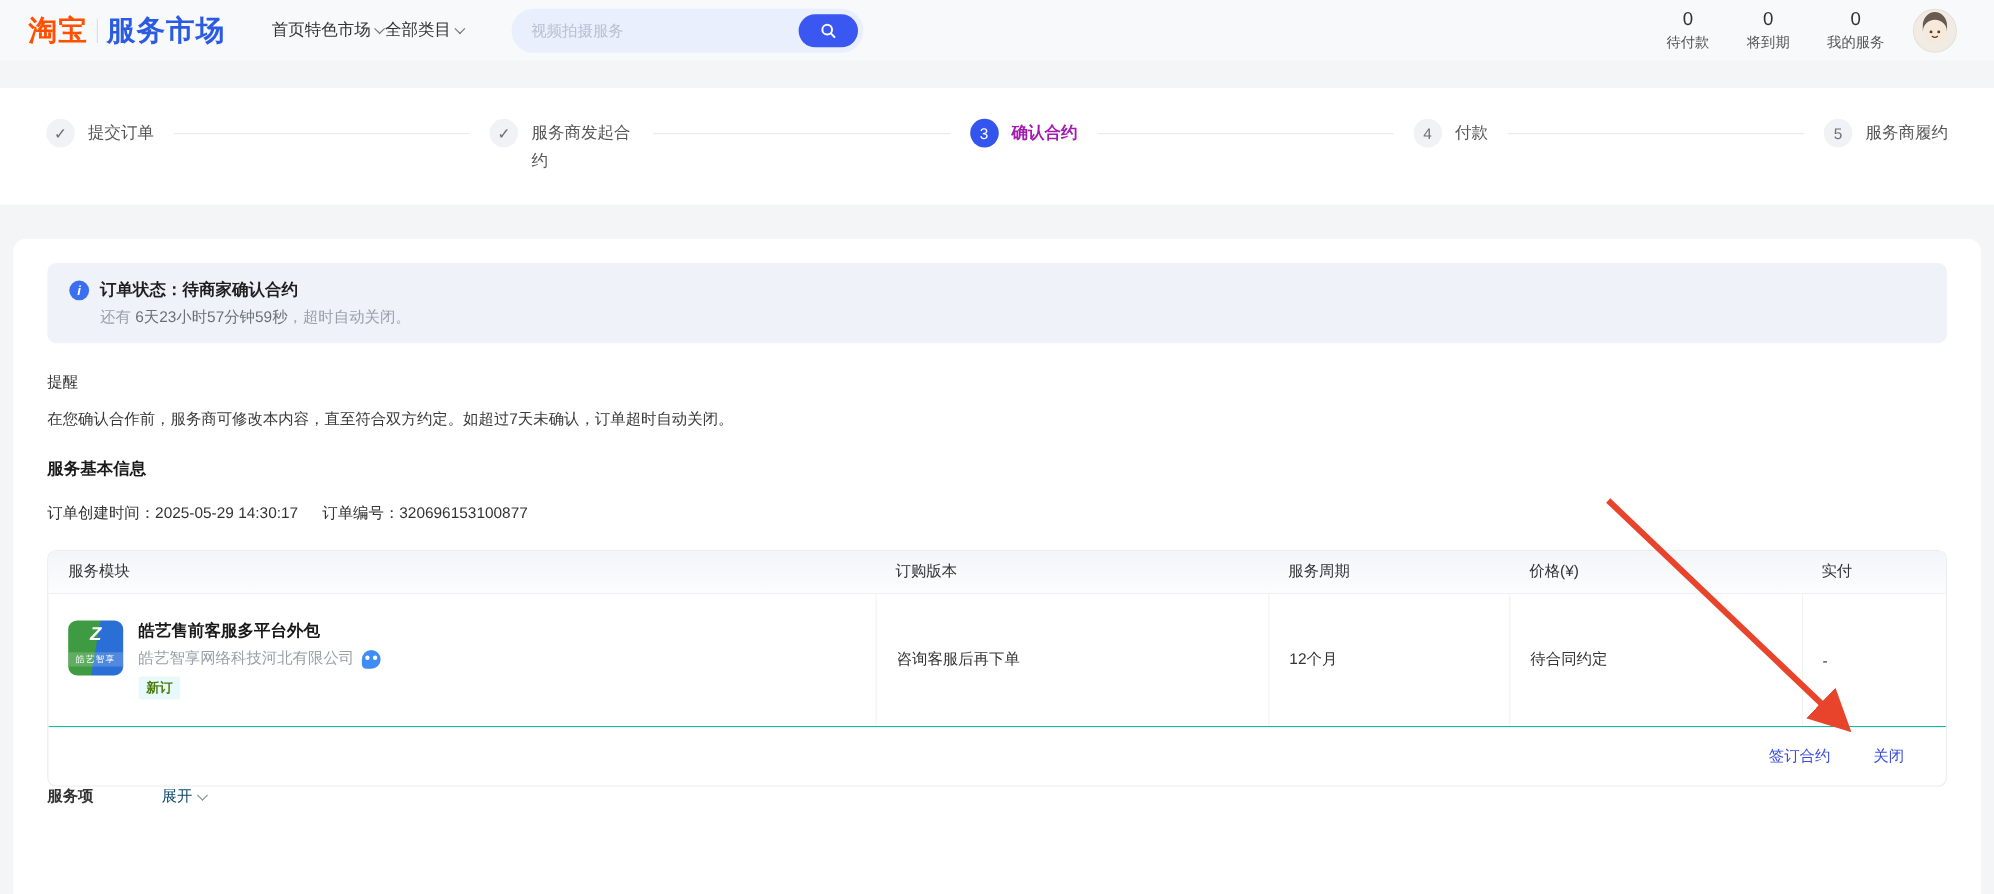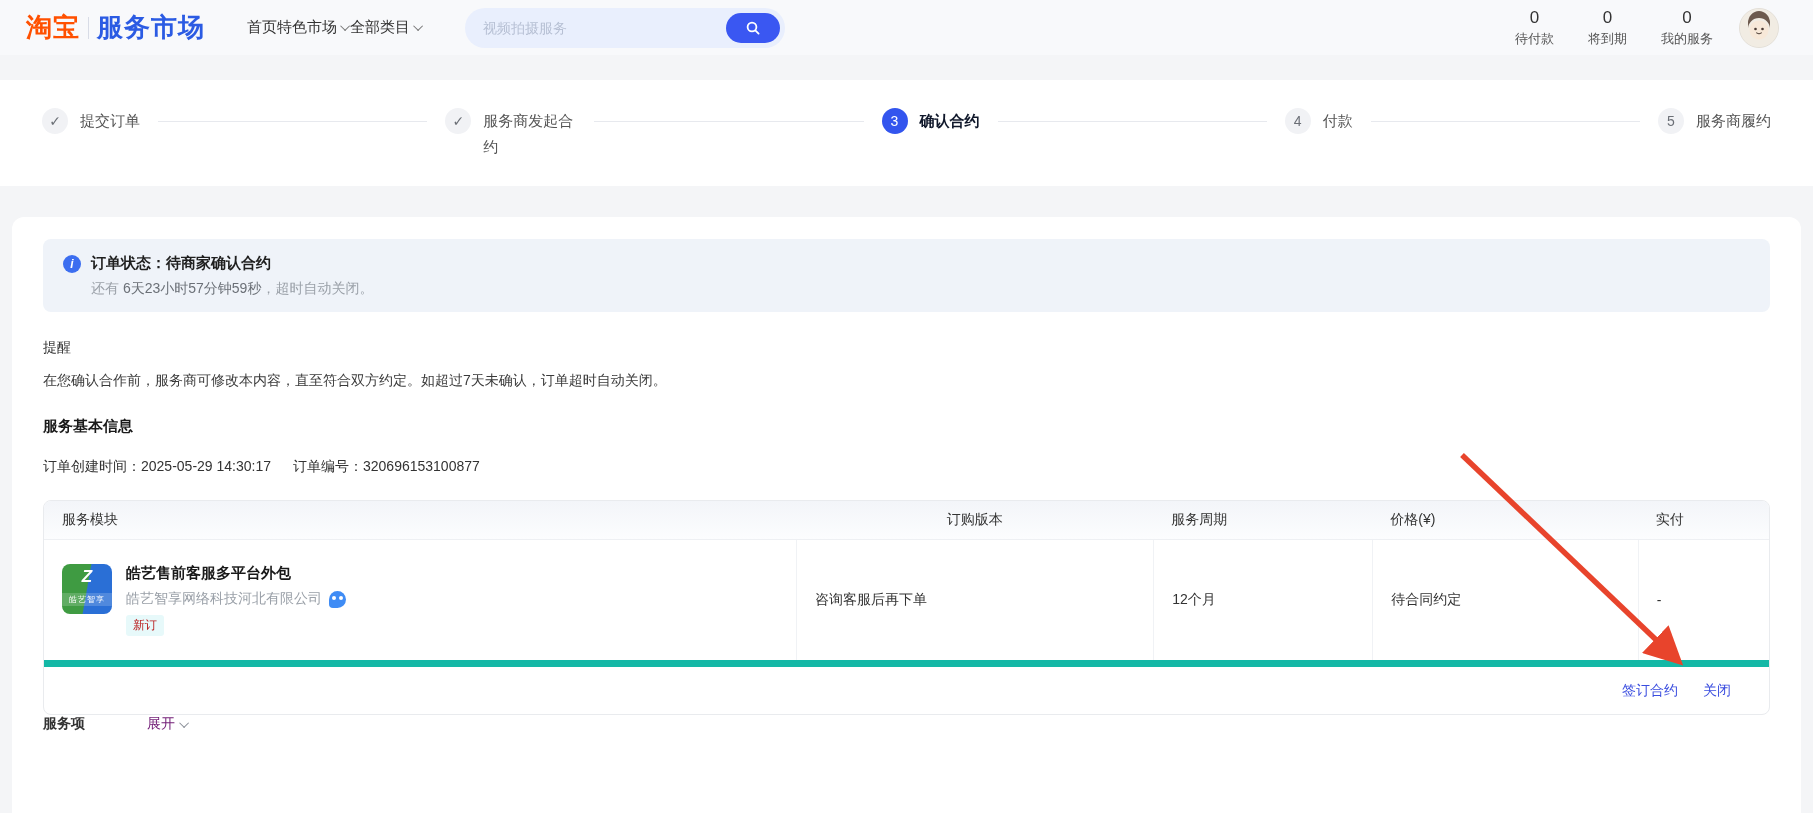--- a/index.html
+++ b/index.html
@@ -28,21 +28,21 @@
   .stat-lab{ font-size:13px; color:#555; margin-top:2px; white-space:nowrap; }
   .avatar{ width:40px; height:40px; border-radius:50%; background:#f1ece3; border:1px solid #e4e0d8; margin-left:26px; overflow:hidden; cursor:pointer; flex:none; }
 
   
   .stepper-band{ margin-top:25px; background:#ffffff; padding:28px 42px 26px; }
   .stepper{ display:flex; align-items:flex-start; }
   .step{ display:flex; align-items:flex-start; gap:12px; flex:none; }
   .step-circle{ width:26px; height:26px; border-radius:50%; background:#f1f2f5; color:#6b6f76; font-size:14px; display:flex; align-items:center; justify-content:center; flex:none; }
   .step.active .step-circle{ background:#3355ee; color:#fff; }
   .step-label{ font-size:15px; color:#555; line-height:26px; max-width:6.2em; }
-  .step.active .step-label{ color:#0f172a; font-weight:bold; }
+  .step.active .step-label{ color:#a21caf; font-weight:bold; }
   .step-line{ flex:1; height:1px; background:#e7e9ee; margin:13px 18px 0; }
 
   
   .main-card{ margin:31px 12px 0; background:#fff; border-radius:12px 12px 0 0; padding:22px 31px 60px; min-height:620px; }
 
   .notice{ background:#eff3f9; border-radius:8px; padding:15px 20px 14px; }
   .notice-head{ display:flex; align-items:center; gap:10px; }
   .info-ic{ width:18px; height:18px; border-radius:50%; background:#3c6ef0; color:#fff; font-size:12px; font-weight:bold; display:flex; align-items:center; justify-content:center; font-style:italic; flex:none; }
   .notice-title{ font-size:15px; font-weight:bold; color:#1f1f1f; }
   .notice-sub{ margin:7px 0 0 28px; font-size:14px; color:#9aa0a8; }
@@ -53,41 +53,41 @@
   .reminder-line{ margin-top:13px; font-size:14px; color:#3a3a3a; line-height:1.5; }
 
   .sec-title{ margin-top:26px; font-size:15px; color:#1a1a1a; font-weight:600; }
   .meta-row{ margin-top:22px; font-size:14px; color:#333; }
   .meta-row .gap{ display:inline-block; width:22px; }
 
   
   .svc-table{ margin-top:24px; border:1px solid #e9ebee; border-radius:8px; overflow:hidden; }
   .t-head{ display:flex; background:linear-gradient(#f3f5f9,#fcfdfe); height:38px; align-items:center; }
   .t-col{ padding:0 18px; font-size:14px; color:#333; }
-  .c1{ width:43.6%; } .c2{ width:20.7%;text-align:center; } .c3{ width:12.7%; } .c4{ width:15.4%; } .c5{ width:7.6%; }
+  .c1{ width:43.6%; } .c2{ width:20.7%; } .c3{ width:12.7%; } .c4{ width:15.4%; } .c5{ width:7.6%; }
   .t-body{ display:flex; border-top:1px solid #eef0f3; }
   .t-cell{ padding:24px 18px; font-size:14px; color:#333; display:flex; align-items:center; }
   .t-cell + .t-cell{ border-left:1px solid #f0f2f5; }
   .prod{ display:flex; gap:14px; align-items:flex-start; }
   .prod-logo{ width:50px; height:50px; border-radius:8px; background:linear-gradient(100deg,#3f9b42 49%,#2a6fd6 51%); position:relative; overflow:hidden; flex:none; cursor:pointer; }
   .prod-logo .glyph{ position:absolute; top:3px; left:0; right:0; text-align:center; color:#fff; font-size:17px; font-weight:bold; font-style:italic; }
   .prod-logo .band{ position:absolute; bottom:8px; left:0; right:0; background:rgba(255,255,255,.18); color:#fff; font-size:8px; text-align:center; padding:1px 0; letter-spacing:1px; }
   .prod-main{ display:flex; flex-direction:column; gap:7px; }
   .prod-title{ font-size:15px; font-weight:bold; color:#1a1a1a; cursor:pointer; }
   .prod-company{ font-size:14px; color:#9aa0a8; display:flex; align-items:center; gap:7px; }
   .chat-ic{ width:17px; height:17px; border-radius:50% 50% 50% 4px; background:#3f8cf5; position:relative; cursor:pointer; flex:none; }
   .chat-ic::before{ content:""; position:absolute; top:5px; left:3px; width:4px; height:4px; border-radius:50%; background:#fff; box-shadow:7px 0 0 #fff; }
-  .tag-new{ align-self:flex-start; font-size:12px; color:#b91c1c; background:#e7f9fa; border-radius:3px; padding:2px 7px; }
-  .t-foot{ border-top:7px solid #14b8a6; height:54px; display:flex; align-items:center; justify-content:flex-end; gap:25px; padding-right:38px; }
+  .tag-new{ align-self:flex-start; font-size:12px; color:#4d7c0f; background:#e7f9fa; border-radius:3px; padding:2px 7px;font-weight:bold; }
+  .t-foot{ border-top:1px solid #14b8a6; height:54px; display:flex; align-items:center; justify-content:flex-end; gap:39px; padding-right:38px; }
   .link{ color:#3a4ddf; font-size:14px; cursor:pointer; text-decoration:none; }
 
   
   .svc-items{ display:flex; align-items:center; }
   .row-label{ font-size:14px; font-weight:bold; color:#333; width:104px; flex:none; }
-  .toggle{ display:flex; align-items:center; gap:7px; color:#701a75; font-size:14px; cursor:pointer; }
+  .toggle{ display:flex; align-items:center; gap:7px; color:#0c4a6e; font-size:14px; cursor:pointer; }
   .toggle .chev{ border-color:#8a8f98; }
 
   .arrow-overlay{ position:absolute; top:0; left:0; width:1813px; height:813px; pointer-events:none; z-index:40; }
 </style>
 </head>
 <body>
 
 <div class="topbar">
   <div class="logo">
     <span class="logo-tb">淘宝</span>

